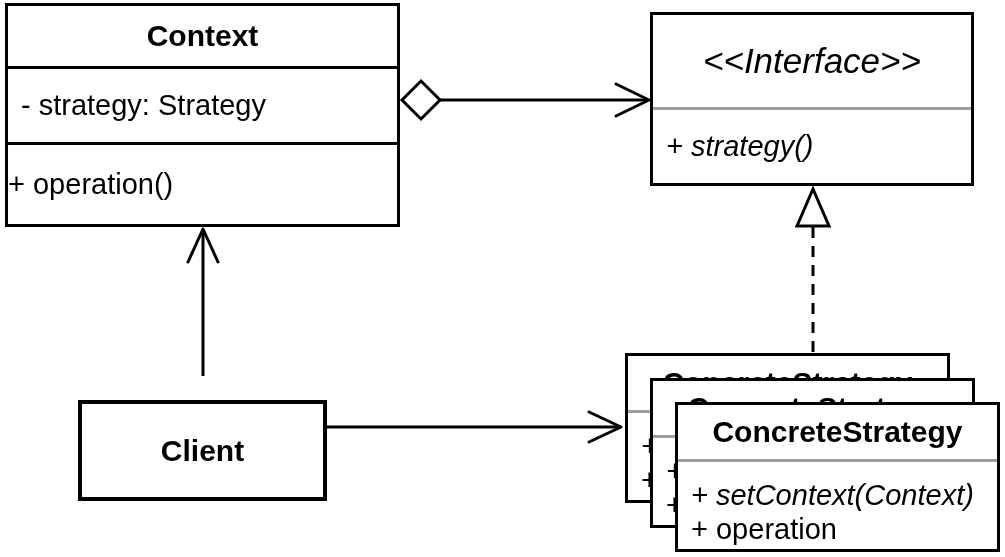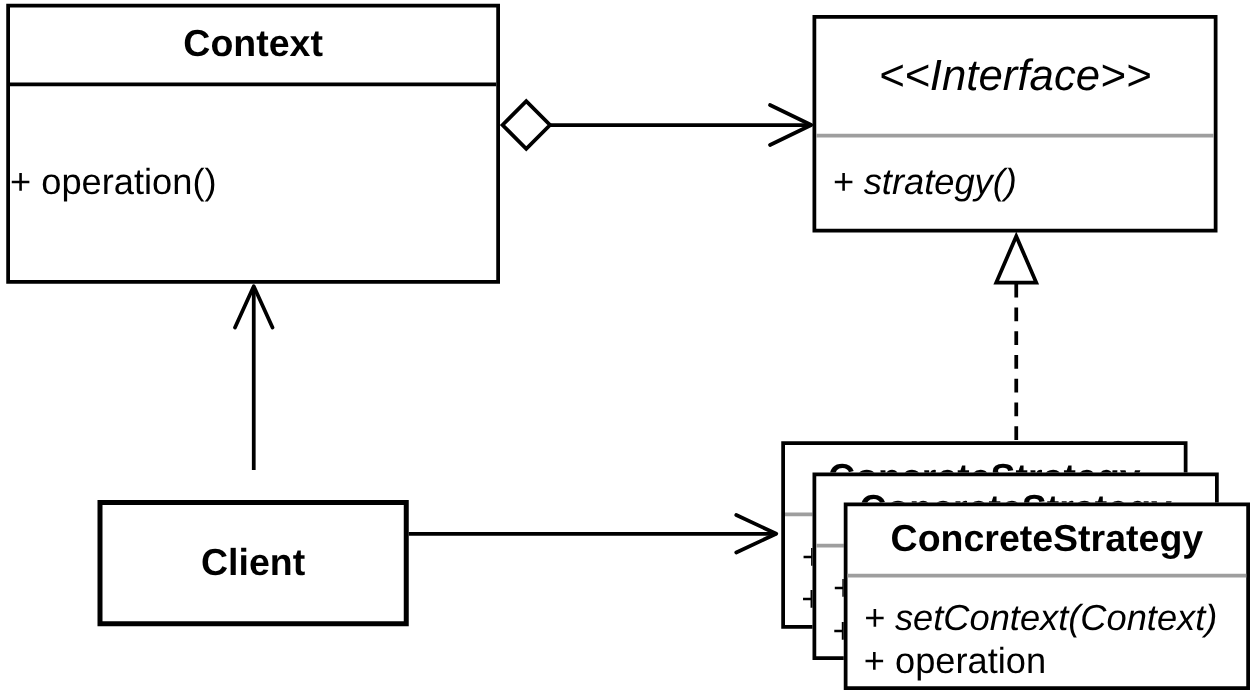--- a/index.html
+++ b/index.html
@@ -116,20 +116,21 @@
     </g>
 
     <g>
       <line x1="813" y1="227" x2="813" y2="352" stroke="#000" stroke-width="3" stroke-dasharray="11 8"></line>
       <polygon points="813,189 797,226 829,226" fill="#ffffff" stroke="#000" stroke-width="3" stroke-linejoin="miter"></polygon>
     </g>
   </svg>
 
   <div class="uml-box" id="box-context">
     <div class="c-title">Context</div>
+    <div class="c-attr">- strategy: Strategy</div>
     <div class="c-op">+ operation()</div>
   </div>
 
   <div class="uml-box" id="box-strategy">
     <div class="s-head">
       <div class="s-stereo">&lt;&lt;Interface&gt;&gt;</div>
     </div>
     <div class="s-op">+ strategy()</div>
   </div>
 

